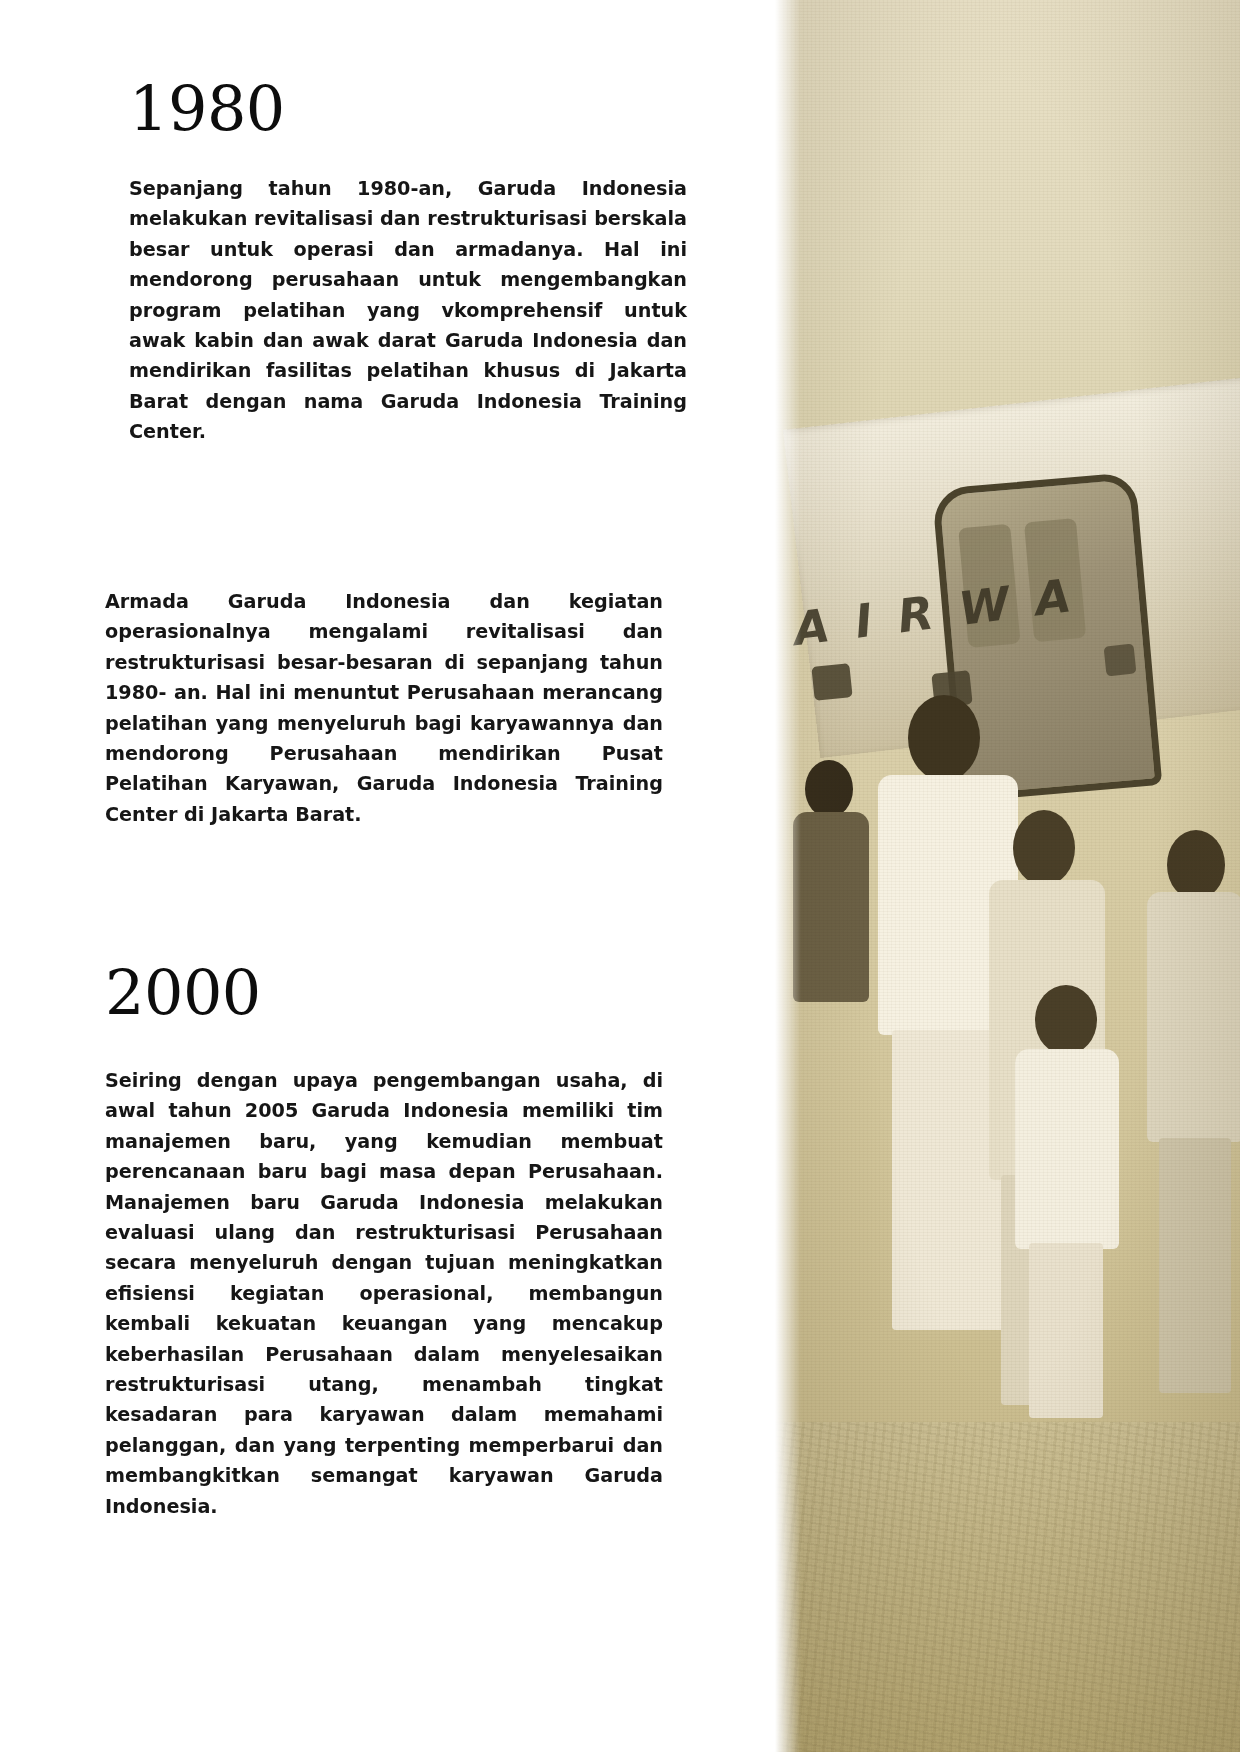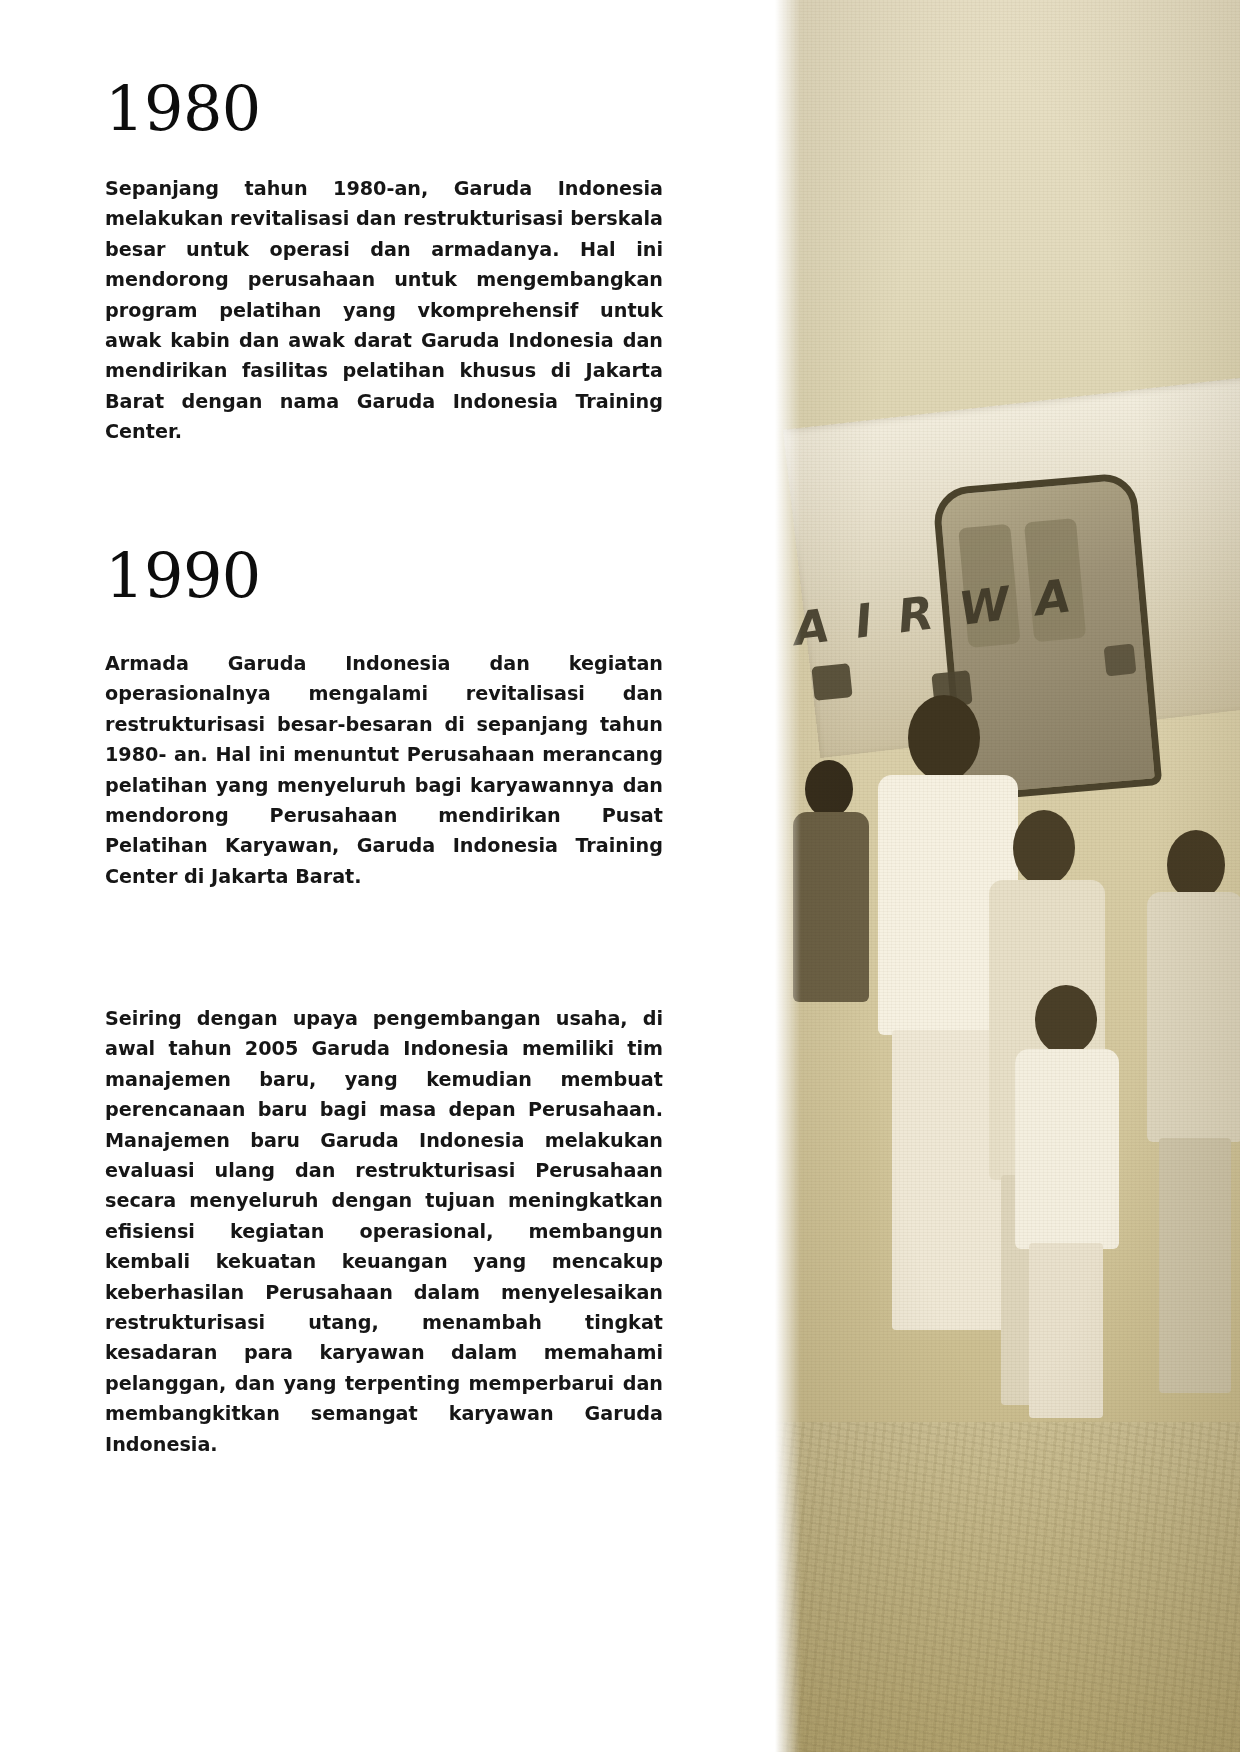--- a/index.html
+++ b/index.html
@@ -35,21 +35,21 @@
     box-sizing: border-box;
     padding: 0;
   }
 
   .section {
     position: absolute;
     left: 105px;
     width: 558px;
   }
 
-  .section-1980 { top: 78px; }
+  .section-1980 { top: 78px; margin-left: 24px; }
   .section-1990 { top: 545px; }
   .section-2000 { top: 962px; }
 
   .year-heading {
     font-family: "DejaVu Serif", "Liberation Serif", serif;
     font-size: 62px;
     line-height: 1.0;
     letter-spacing: -0.5px;
     color: #0d0d0d;
     font-weight: 400;
@@ -295,26 +295,26 @@
 
   <div class="text-column">
 
     <div class="section section-1980">
       <h1 class="year-heading">1980</h1>
       <div class="gap-1980"></div>
       <p class="body-text">Sepanjang tahun 1980-an, Garuda Indonesia melakukan revitalisasi dan restrukturisasi berskala besar untuk operasi dan armadanya. Hal ini mendorong perusahaan untuk mengembangkan program pelatihan yang vkomprehensif untuk awak kabin dan awak darat Garuda Indonesia dan mendirikan fasilitas pelatihan khusus di Jakarta Barat dengan nama Garuda Indonesia Training Center.</p>
     </div>
 
     <div class="section section-1990">
-      <h1 class="year-heading alt">1990</h1>
       <div class="gap-1990"></div>
       <p class="body-text">Armada Garuda Indonesia dan kegiatan operasionalnya mengalami revitalisasi dan restrukturisasi besar-besaran di sepanjang tahun 1980- an. Hal ini menuntut Perusahaan merancang pelatihan yang menyeluruh bagi karyawannya dan mendorong Perusahaan mendirikan Pusat Pelatihan Karyawan, Garuda Indonesia Training Center di Jakarta Barat.</p>
     </div>
 
     <div class="section section-2000">
+      <h1 class="year-heading alt">2000</h1>
       <div class="gap-2000"></div>
       <p class="body-text">Seiring dengan upaya pengembangan usaha, di awal tahun 2005 Garuda Indonesia memiliki tim manajemen baru, yang kemudian membuat perencanaan baru bagi masa depan Perusahaan. Manajemen baru Garuda Indonesia melakukan evaluasi ulang dan restrukturisasi Perusahaan secara menyeluruh dengan tujuan meningkatkan efisiensi kegiatan operasional, membangun kembali kekuatan keuangan yang mencakup keberhasilan Perusahaan dalam menyelesaikan restrukturisasi utang, menambah tingkat kesadaran para karyawan dalam memahami pelanggan, dan yang terpenting memperbarui dan membangkitkan semangat karyawan Garuda Indonesia.</p>
     </div>
 
   </div>
 
   <div class="photo-panel">
     <div class="photo-inner">
 
       <div class="sky"></div>

